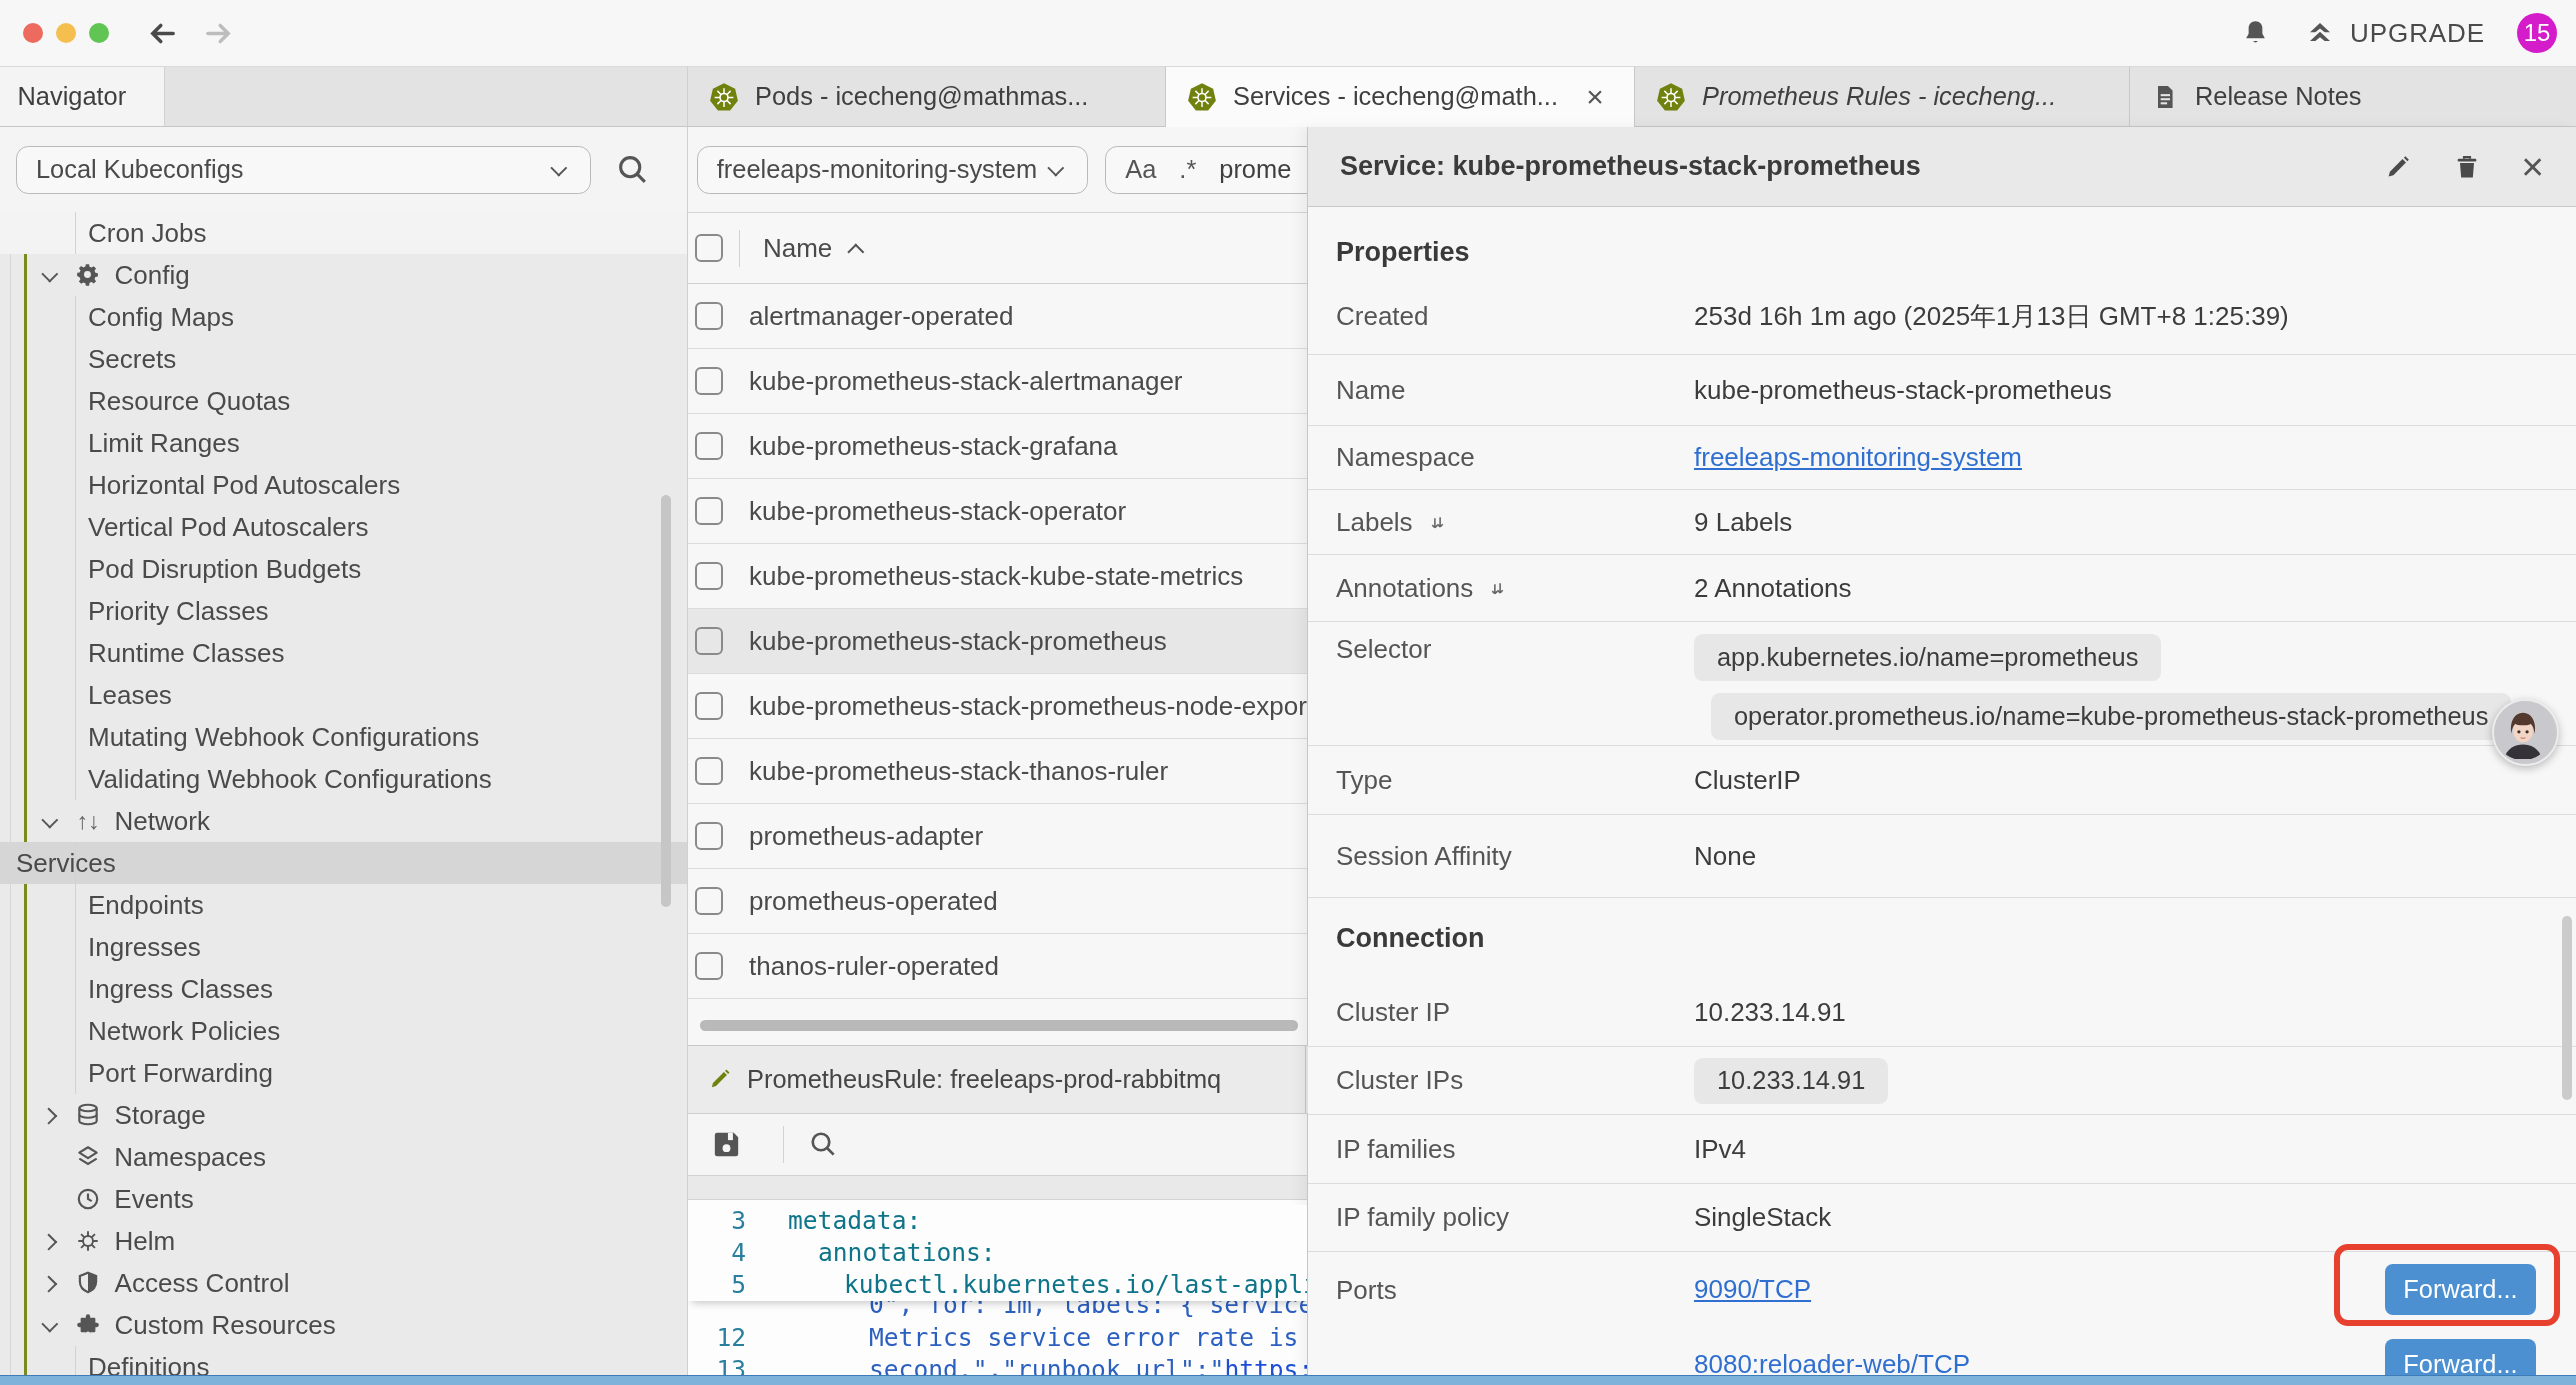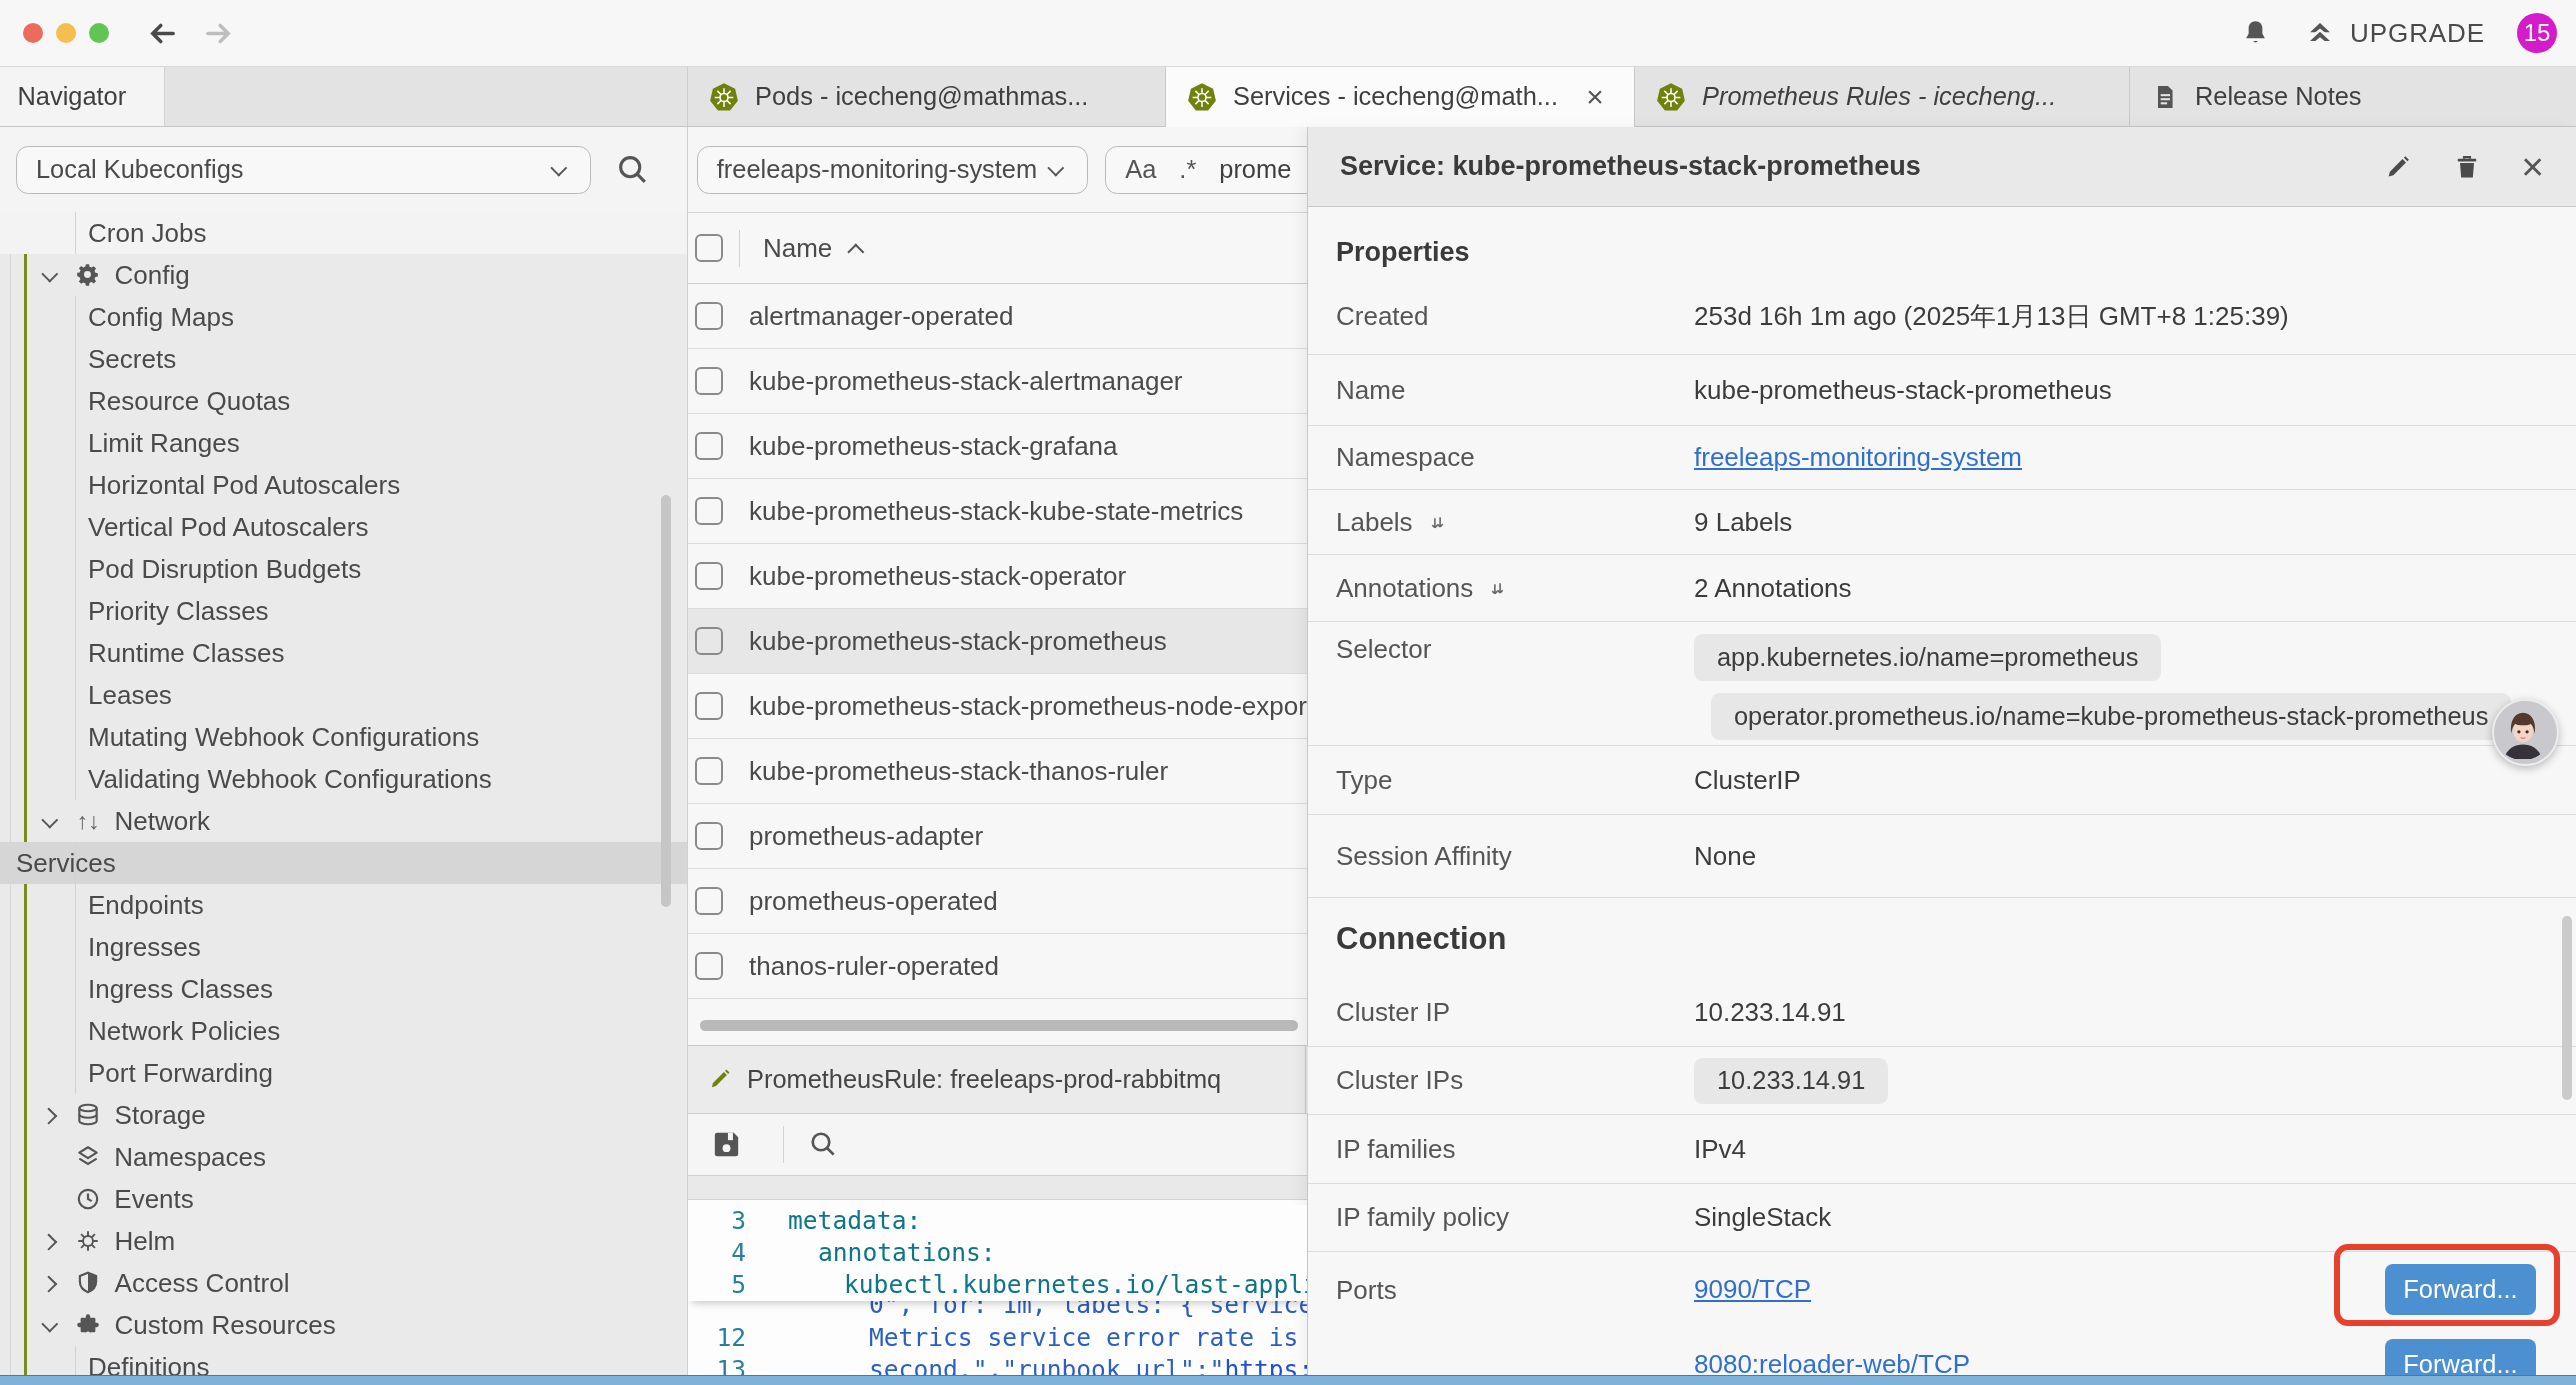--- a/index.html
+++ b/index.html
@@ -98,21 +98,21 @@
   .drow{display:flex;align-items:center;padding-left:28px;border-bottom:0.9px solid #dcdcdc;}
   .dlabel{width:358px;flex:none;font-size:26px;color:#555;display:flex;align-items:center;gap:14px;}
   .dval{font-size:26px;color:#3c3c3c;}
   .gbadge{background:#e7e7e7;border-radius:8.8px;padding:8.8px 23px;font-size:25.4px;color:#3c3c3c;display:inline-block;}
   .link{color:#2f6fd0;text-decoration:underline;}
   .h86{height:75px;}.h80{height:70px;}.h72{height:63px;}.h73{height:64px;}.h75{height:66px;}
   .h78{height:68px;}.h93{height:82px;}.h76{height:67px;}.h77{height:68px;}
   .selrow{height:111px;align-items:flex-start;padding-top:12.3px;}
   .selcol{display:flex;flex-direction:column;gap:12.3px;align-items:flex-start;}
   .selcol .gbadge:nth-child(2){margin-left:17px;white-space:nowrap;}
-  .connhead{height:81px;display:flex;align-items:center;padding-left:28px;font-weight:bold;font-size:31px;color:#3a3a3a;}
+  .connhead{height:81px;display:flex;align-items:center;padding-left:28px;font-weight:bold;font-size:27px;color:#3a3a3a;}
   .portsrow{flex:1;border-bottom:none;align-items:flex-start;padding-top:0;}
   .portlines{flex:1;display:flex;flex-direction:column;}
   .portline{height:75px;display:flex;align-items:center;}
   .portline .fwdwrap{margin-left:auto;margin-right:40px;position:relative;}
   .fwd{width:151px;height:51px;background:#4c90d1;color:#fff;font-size:25.4px;border:none;border-radius:8px;
        display:flex;align-items:center;justify-content:center;font-family:inherit;}
   .redbox{position:absolute;left:-51px;top:-20px;right:-24px;bottom:-10.5px;border:6.1px solid #e8402e;border-radius:14px;pointer-events:none;}
   .d-thumb{position:absolute;right:4.4px;top:789px;width:9.6px;height:184px;border-radius:5.3px;background:#cbcbcb;}
   
   .updown{font-size:23px;color:#666;}
@@ -425,25 +425,25 @@
       <div class="lrow">
           <span class="cb"></span>
           <span class="nm">kube-prometheus-stack-alertmanager</span>
         </div>
       <div class="lrow">
           <span class="cb"></span>
           <span class="nm">kube-prometheus-stack-grafana</span>
         </div>
       <div class="lrow">
           <span class="cb"></span>
+          <span class="nm">kube-prometheus-stack-operator</span>
+        </div>
+      <div class="lrow">
+          <span class="cb"></span>
           <span class="nm">kube-prometheus-stack-kube-state-metrics</span>
-        </div>
-      <div class="lrow">
-          <span class="cb"></span>
-          <span class="nm">kube-prometheus-stack-operator</span>
         </div>
       <div class="lrow sel">
           <span class="cb"></span>
           <span class="nm">kube-prometheus-stack-prometheus</span>
         </div>
       <div class="lrow">
           <span class="cb"></span>
           <span class="nm">kube-prometheus-stack-prometheus-node-expor</span>
         </div>
       <div class="lrow">

